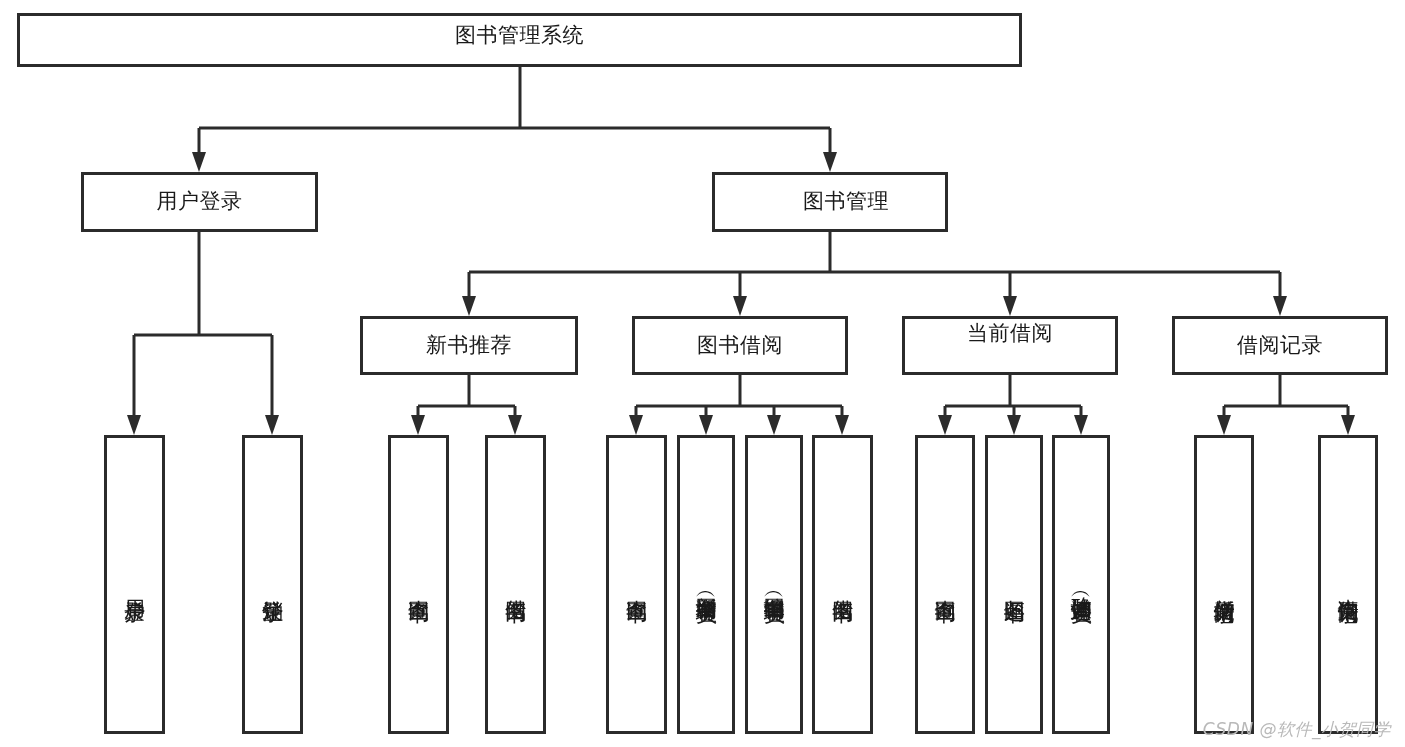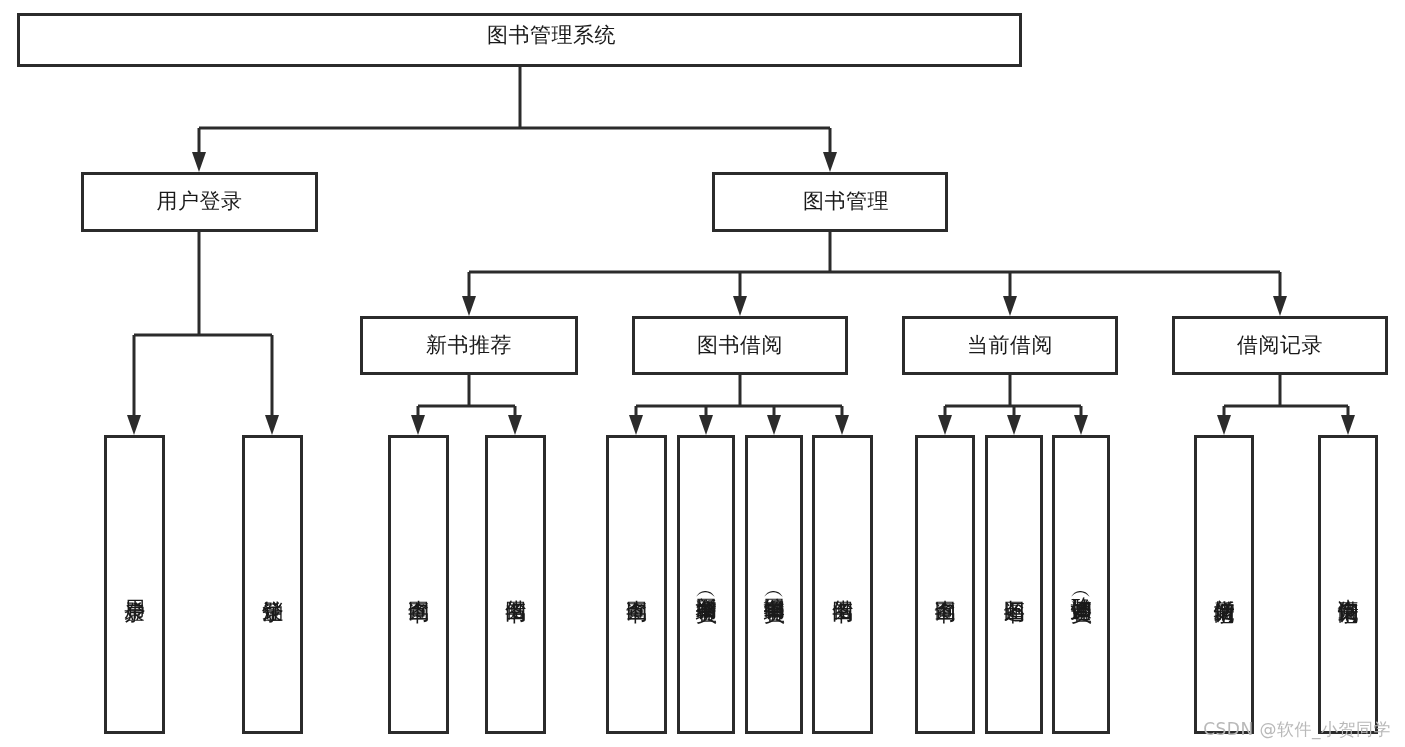--- a/index.html
+++ b/index.html
@@ -76,20 +76,21 @@
   }
   .watermark {
     position: absolute;
     right: 14px;
     bottom: 6px;
     color: #b9b9b9;
     font-size: 17px;
     letter-spacing: 0.5px;
     white-space: nowrap;
     user-select: none;
+    font-style: italic;
   }
 </style>
 </head>
 <body>
 
 <div id="diagram-root">
 
   <svg class="diagram-canvas" id="diagram-svg" viewBox="0 0 1405 747" xmlns="http://www.w3.org/2000/svg">
       <g>
         <path class="connector" d="M 520 67 L 520 128"></path>
@@ -173,26 +174,26 @@
       <rect x="746.5" y="436.5" width="55" height="296" class="node-box-thin"></rect>
       <rect x="813.5" y="436.5" width="58" height="296" class="node-box-thin"></rect>
       <rect x="916.5" y="436.5" width="57" height="296" class="node-box-thin"></rect>
       <rect x="986.5" y="436.5" width="55" height="296" class="node-box-thin"></rect>
       <rect x="1053.5" y="436.5" width="55" height="296" class="node-box-thin"></rect>
       <rect x="1195.5" y="436.5" width="57" height="296" class="node-box-thin"></rect>
       <rect x="1319.5" y="436.5" width="57" height="296" class="node-box-thin"></rect>
     </svg>
 
   <div id="label-layer">
-      <div class="node-label-h" style="left: 17px; top: 13px; width: 1005px; height: 46px; padding-left: 32px;">图书管理系统</div>
+      <div class="node-label-h" style="left: 17px; top: 13px; width: 1005px; height: 46px;">图书管理系统</div>
       <div class="node-label-h" style="left: 81px; top: 172px; width: 237px; height: 60px;">用户登录</div>
       <div class="node-label-h" style="left: 712px; top: 172px; width: 268px; height: 60px;">图书管理</div>
       <div class="node-label-h" style="left: 360px; top: 316px; width: 218px; height: 59px; text-align: center;">新书推荐</div>
       <div class="node-label-h" style="left: 632px; top: 316px; width: 216px; height: 59px;">图书借阅</div>
-      <div class="node-label-h" style="left: 902px; top: 316px; width: 216px; height: 59px;">当前借阅</div>
+      <div class="node-label-h" style="left: 902px; top: 304px; width: 216px; height: 59px;">当前借阅</div>
       <div class="node-label-h" style="left: 1172px; top: 316px; width: 216px; height: 59px; text-align: right;">借阅记录</div>
       <div class="node-label-v" style="left: 104px; top: 435px; width: 61px; height: 299px;">用户登录</div>
       <div class="node-label-v" style="left: 242px; top: 435px; width: 61px; height: 299px;">注销登录</div>
       <div class="node-label-v" style="left: 388px; top: 435px; width: 61px; height: 299px;">查询图书</div>
       <div class="node-label-v" style="left: 485px; top: 435px; width: 61px; height: 299px;">借阅图书</div>
       <div class="node-label-v" style="left: 606px; top: 435px; width: 61px; height: 299px;">查询图书</div>
       <div class="node-label-v" style="left: 677px; top: 435px; width: 58px; height: 299px;">新增图书（管理员）</div>
       <div class="node-label-v" style="left: 745px; top: 435px; width: 58px; height: 299px;">编辑图书（管理员）</div>
       <div class="node-label-v" style="left: 812px; top: 435px; width: 61px; height: 299px;">借阅图书</div>
       <div class="node-label-v" style="left: 915px; top: 435px; width: 60px; height: 299px;">查询图书</div>

